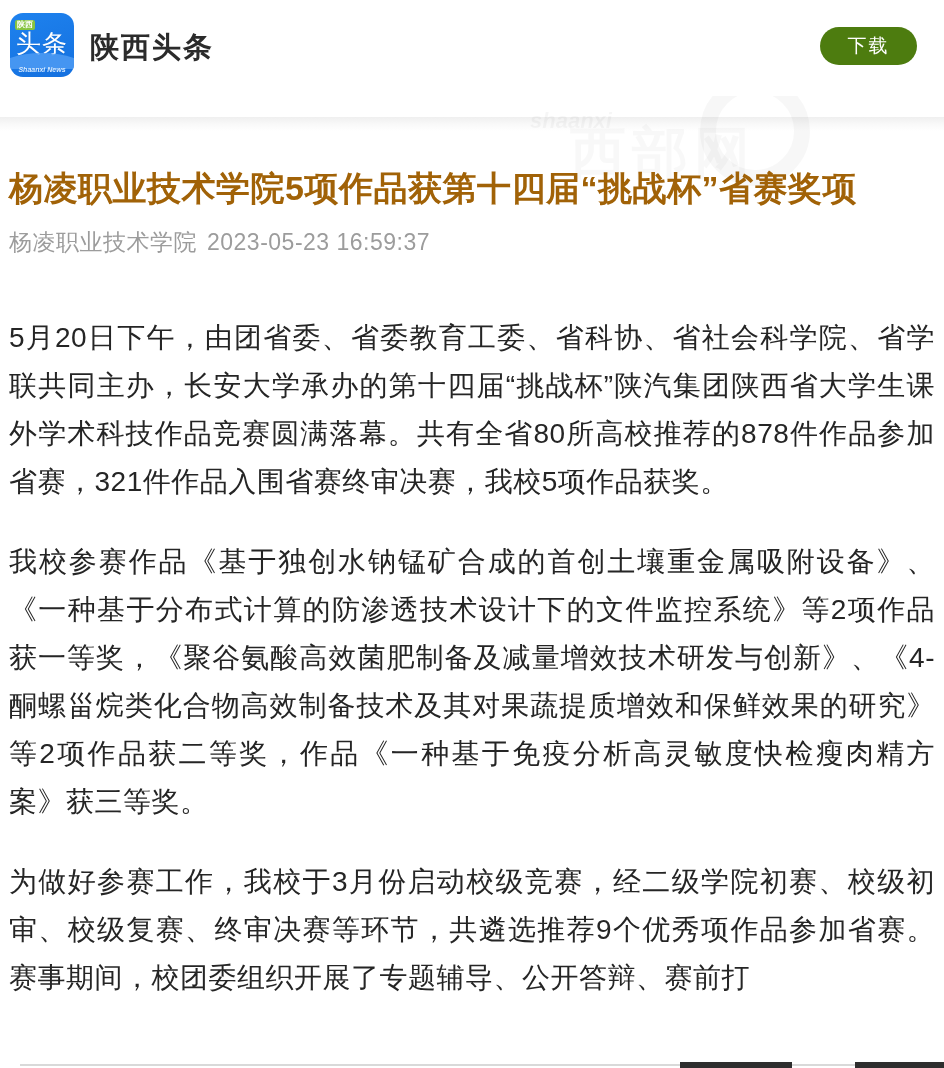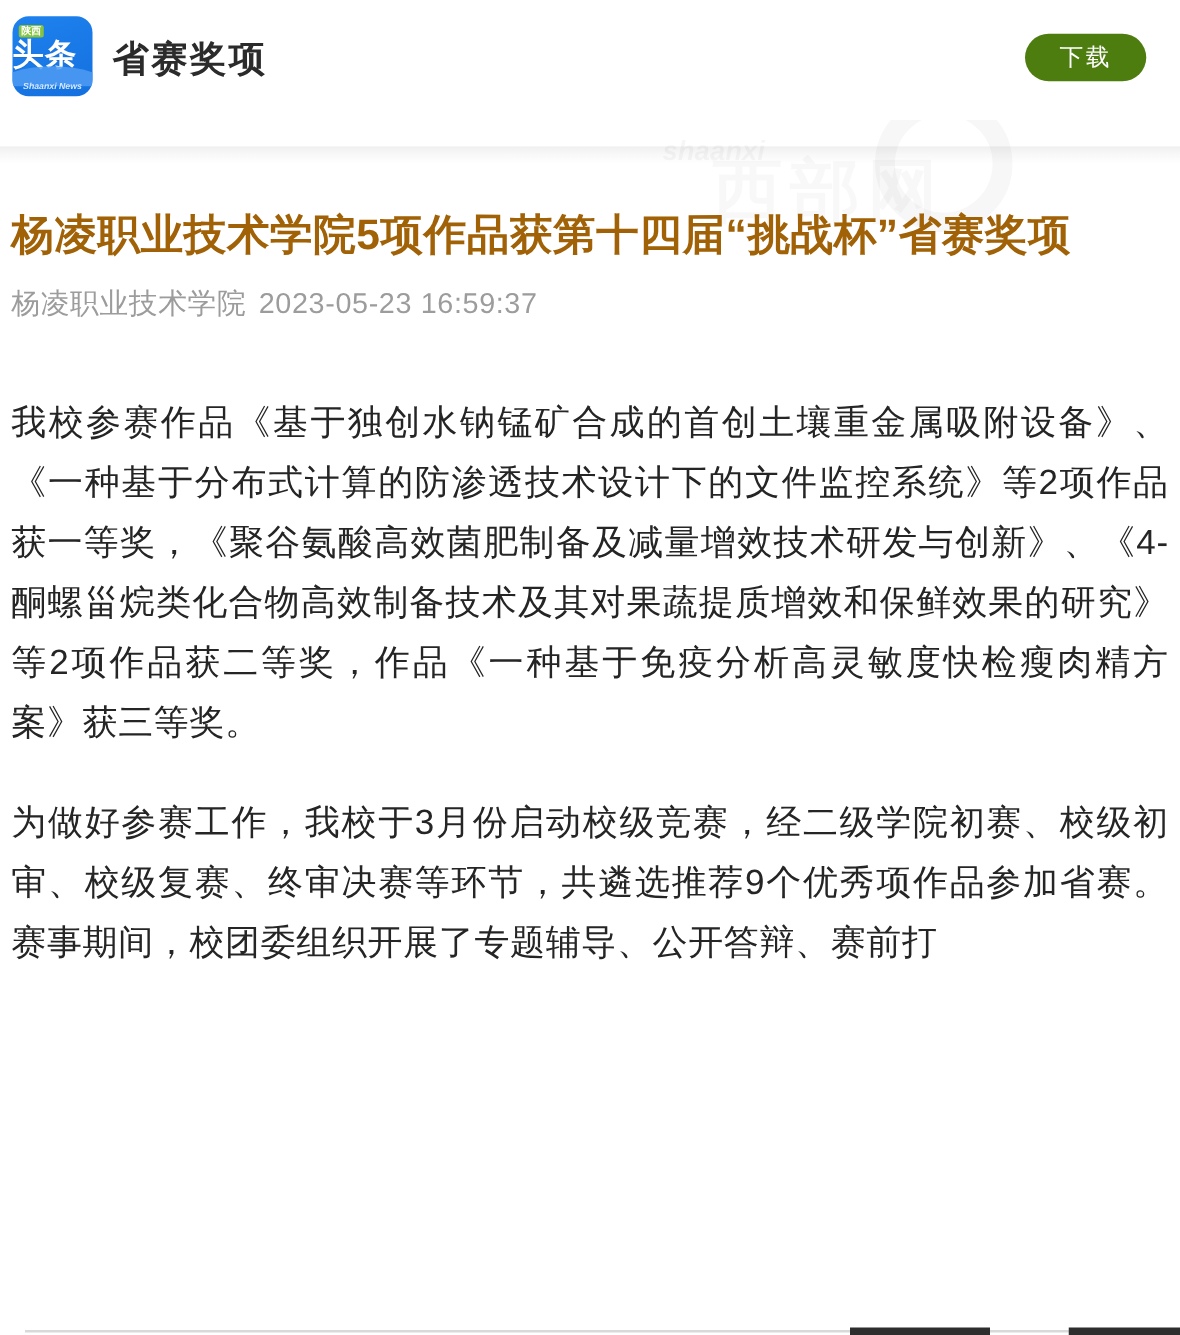--- a/index.html
+++ b/index.html
@@ -35,23 +35,23 @@
     line-height: 10px;
     padding: 0 2px;
     color: #ffffff;
     background: #86c440;
     border-radius: 2px;
     font-weight: bold;
   }
   .logo-main {
     position: absolute;
     left: 0; right: 0; top: 14px;
-    text-align: left;
+    text-align: center;
     color: #ffffff;
-    font-weight: bold;
+    font-weight: normal;
     font-size: 25px;
     letter-spacing: 1px;
     text-shadow: 0 1px 0 rgba(0,0,0,0.08);
   }
   .logo-swoosh {
     position: absolute;
     left: -12px; right: -12px; bottom: 8px;
     height: 16px;
     background: #4d9bf3;
     border-radius: 50% 50% 0 0 / 100% 100% 0 0;
@@ -168,38 +168,39 @@
 </head>
 <body>
 
 <header class="app-header">
   <div class="logo">
     <span class="logo-badge">陕西</span>
     <span class="logo-main">头条</span>
     <span class="logo-swoosh"></span>
     <span class="logo-sub">Shaanxi News</span>
   </div>
-  <div class="site-title">省赛奖项</div>
+  <div class="site-title">陕西头条</div>
   <button class="download-btn">下载</button>
 </header>
 
 <div class="header-divider"></div>
 
 <div class="watermark">
   <span class="wm-circle"></span>
   <span class="wm-en">shaanxi</span>
   <span class="wm-cn">西部网</span>
 </div>
 
 <main class="article">
   <h1 class="article-title">杨凌职业技术学院5项作品获第十四届“挑战杯”省赛奖项</h1>
   <div class="article-meta">
     <span class="author">杨凌职业技术学院</span><span class="datetime">2023-05-23 16:59:37</span>
   </div>
   <div class="article-body">
+    <p>5月20日下午，由团省委、省委教育工委、省科协、省社会科学院、省学联共同主办，长安大学承办的第十四届“挑战杯”陕汽集团陕西省大学生课外学术科技作品竞赛圆满落幕。共有全省80所高校推荐的878件作品参加省赛，321件作品入围省赛终审决赛，我校5项作品获奖。</p>
     <p>我校参赛作品《基于独创水钠锰矿合成的首创土壤重金属吸附设备》、《一种基于分布式计算的防渗透技术设计下的文件监控系统》等2项作品获一等奖，《聚谷氨酸高效菌肥制备及减量增效技术研发与创新》、《4-酮螺甾烷类化合物高效制备技术及其对果蔬提质增效和保鲜效果的研究》等2项作品获二等奖，作品《一种基于免疫分析高灵敏度快检瘦肉精方案》获三等奖。</p>
     <p>为做好参赛工作，我校于3月份启动校级竞赛，经二级学院初赛、校级初审、校级复赛、终审决赛等环节，共遴选推荐9个优秀项作品参加省赛。赛事期间，校团委组织开展了专题辅导、公开答辩、赛前打</p>
   </div>
 </main>
 
 <div class="clipped-line">
   <span class="clipped-hairline"></span>
   <span class="clipped-frag frag-a"></span>
   <span class="clipped-frag frag-b"></span>
 </div>

